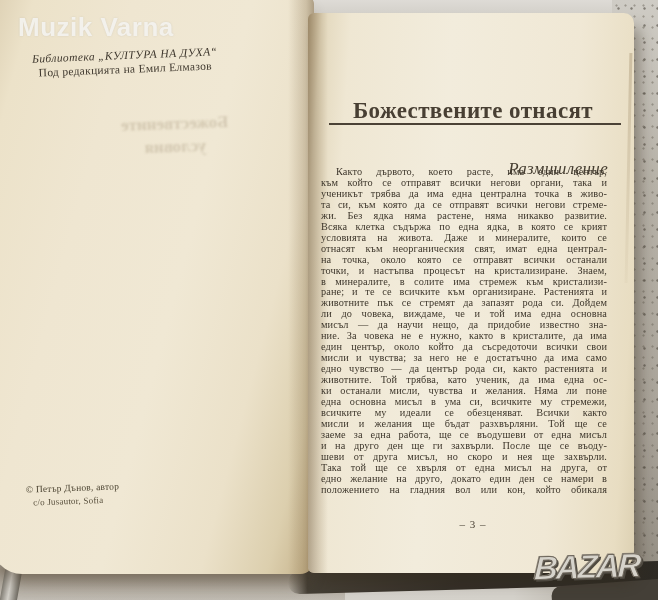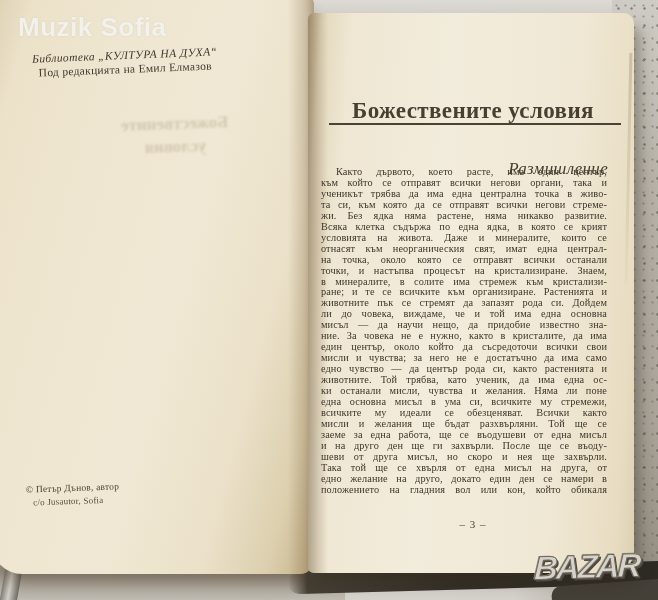--- a/index.html
+++ b/index.html
@@ -160,21 +160,21 @@
         <div class="st-line">Божествените</div>
         <div class="st-line">условия</div>
       </div>
     <div class="copyright-block">
       <div class="c1">© Петър Дънов, автор</div>
       <div class="c2">c/o Jusautor, Sofia</div>
     </div>
   </div>
 
   <div class="page page-right">
-    <h1 class="chapter-title">Божествените условия</h1>
+    <h1 class="chapter-title">Божествените отнасят</h1>
     <div class="title-rule"></div>
     <div class="chapter-subtitle">Размишление</div>
     <div class="body-text">
         <div class="body-line">Както дървото, което расте, има един център,</div>
         <div class="body-line">към който се отправят всички негови органи, така и</div>
         <div class="body-line">ученикът трябва да има една централна точка в живо-</div>
         <div class="body-line">та си, към която да се отправят всички негови стреме-</div>
         <div class="body-line">жи. Без ядка няма растене, няма никакво развитие.</div>
         <div class="body-line">Всяка клетка съдържа по една ядка, в която се крият</div>
         <div class="body-line">условията на живота. Даже и минералите, които се</div>
@@ -199,16 +199,16 @@
         <div class="body-line">и на друго ден ще ги захвърли. После ще се въоду-</div>
         <div class="body-line">шеви от друга мисъл, но скоро и нея ще захвърли.</div>
         <div class="body-line">Така той ще се хвърля от една мисъл на друга, от</div>
         <div class="body-line">едно желание на друго, докато един ден се намери в</div>
         <div class="body-line">положението на гладния вол или кон, който обикаля</div>
       </div>
     <div class="page-number">– 3 –</div>
     <div class="page-crease"></div>
   </div>
 
-  <div class="wm-muzik">Muzik Sofia</div>
+  <div class="wm-muzik">Muzik Varna</div>
   <div class="wm-bazar">BAZAR</div>
 
 </div>
 
 </body></html>

